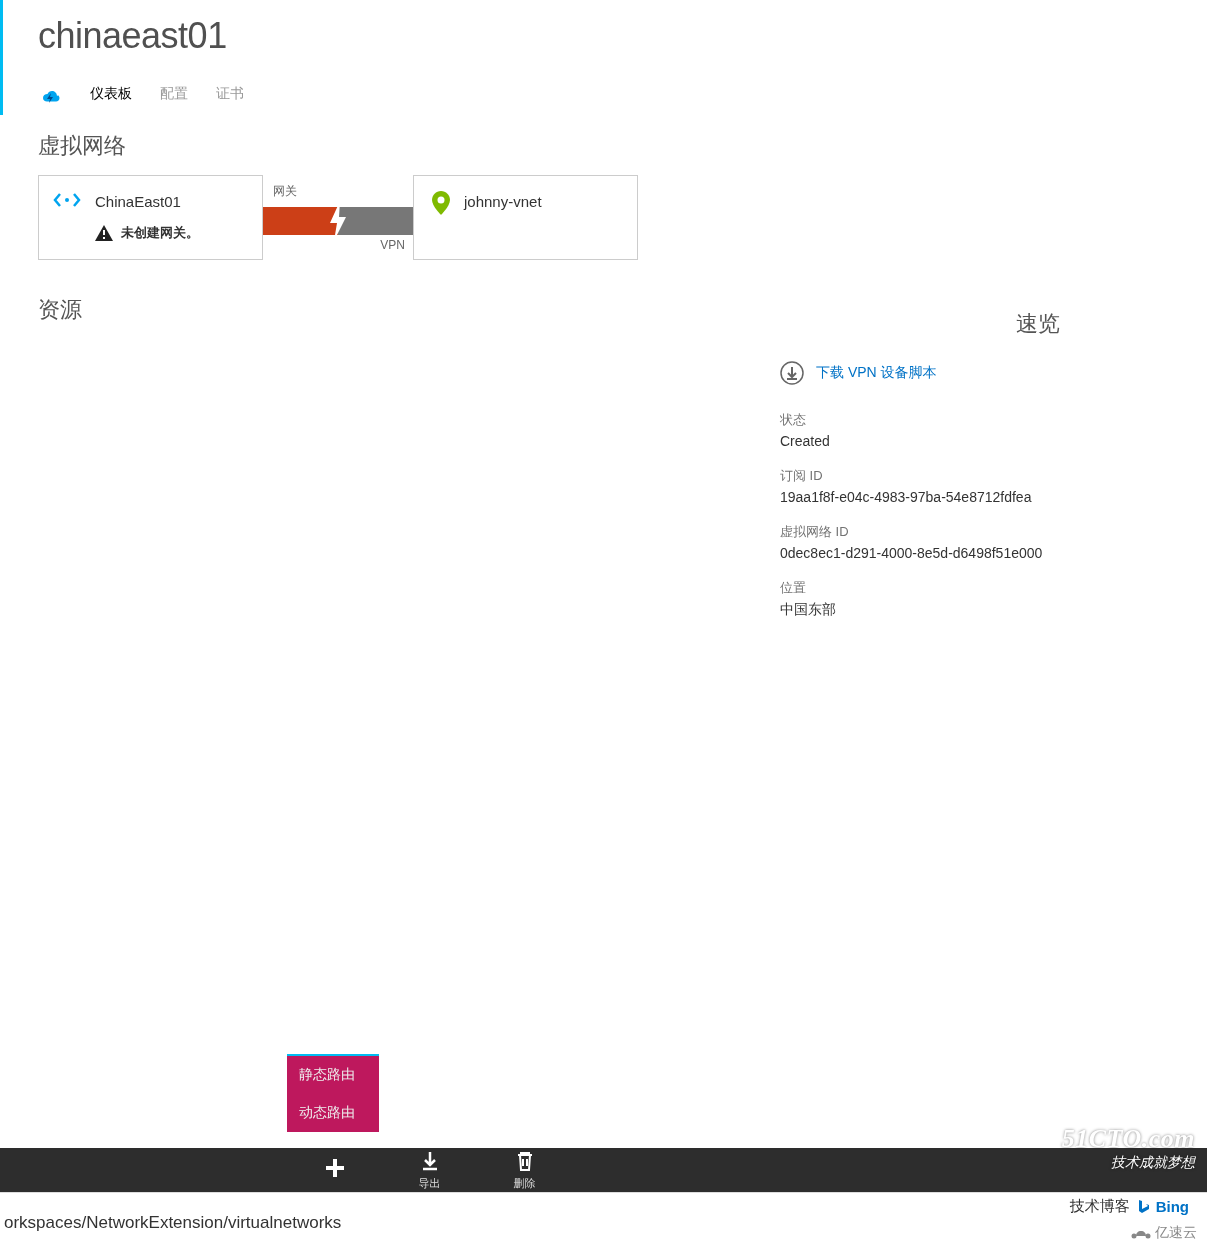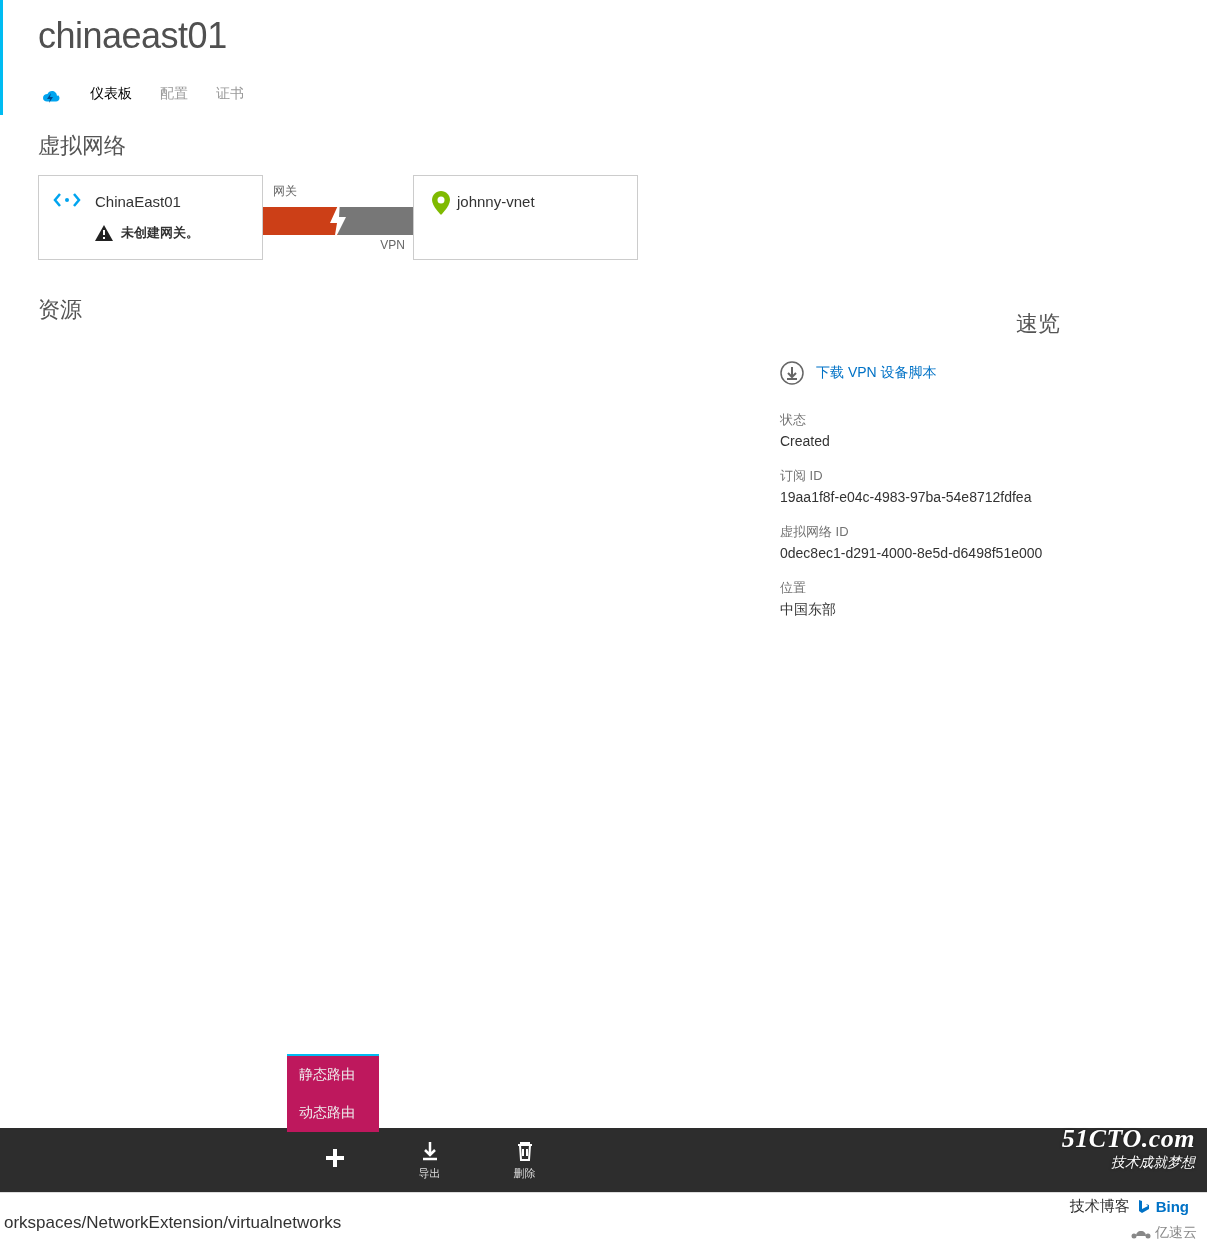--- a/index.html
+++ b/index.html
@@ -90,21 +90,21 @@
       width: 24px; height: 40px;
       z-index: 2;
     }
     .remote-card {
       border: 1px solid #ccc;
       width: 225px;
       height: 85px;
       padding: 15px 14px 0 18px;
       display: flex;
       align-items: flex-start;
-      gap: 7px;
+      gap: 14px;
     }
     .pin-icon { width: 18px; height: 24px; }
     .remote-name { font-size: 15px; color: #333; margin-top: 2px; }
     .content-row {
       display: flex;
       align-items: flex-start;
       padding-left: 0;
     }
     .resources {
       width: 760px;
@@ -150,21 +150,21 @@
     }
     .popup-item {
       color: #eee;
       font-size: 14px;
       padding: 10px 12px;
       cursor: pointer;
     }
     .bottom-bar {
       position: absolute;
       left: 0; right: 0; bottom: 60px;
-      height: 64px;
+      height: 44px;
       background: #2d2d2d;
       display: flex;
       align-items: center;
       color: #fff;
     }
     .bb-btn {
       display: flex;
       flex-direction: column;
       align-items: center;
       width: 95px;

